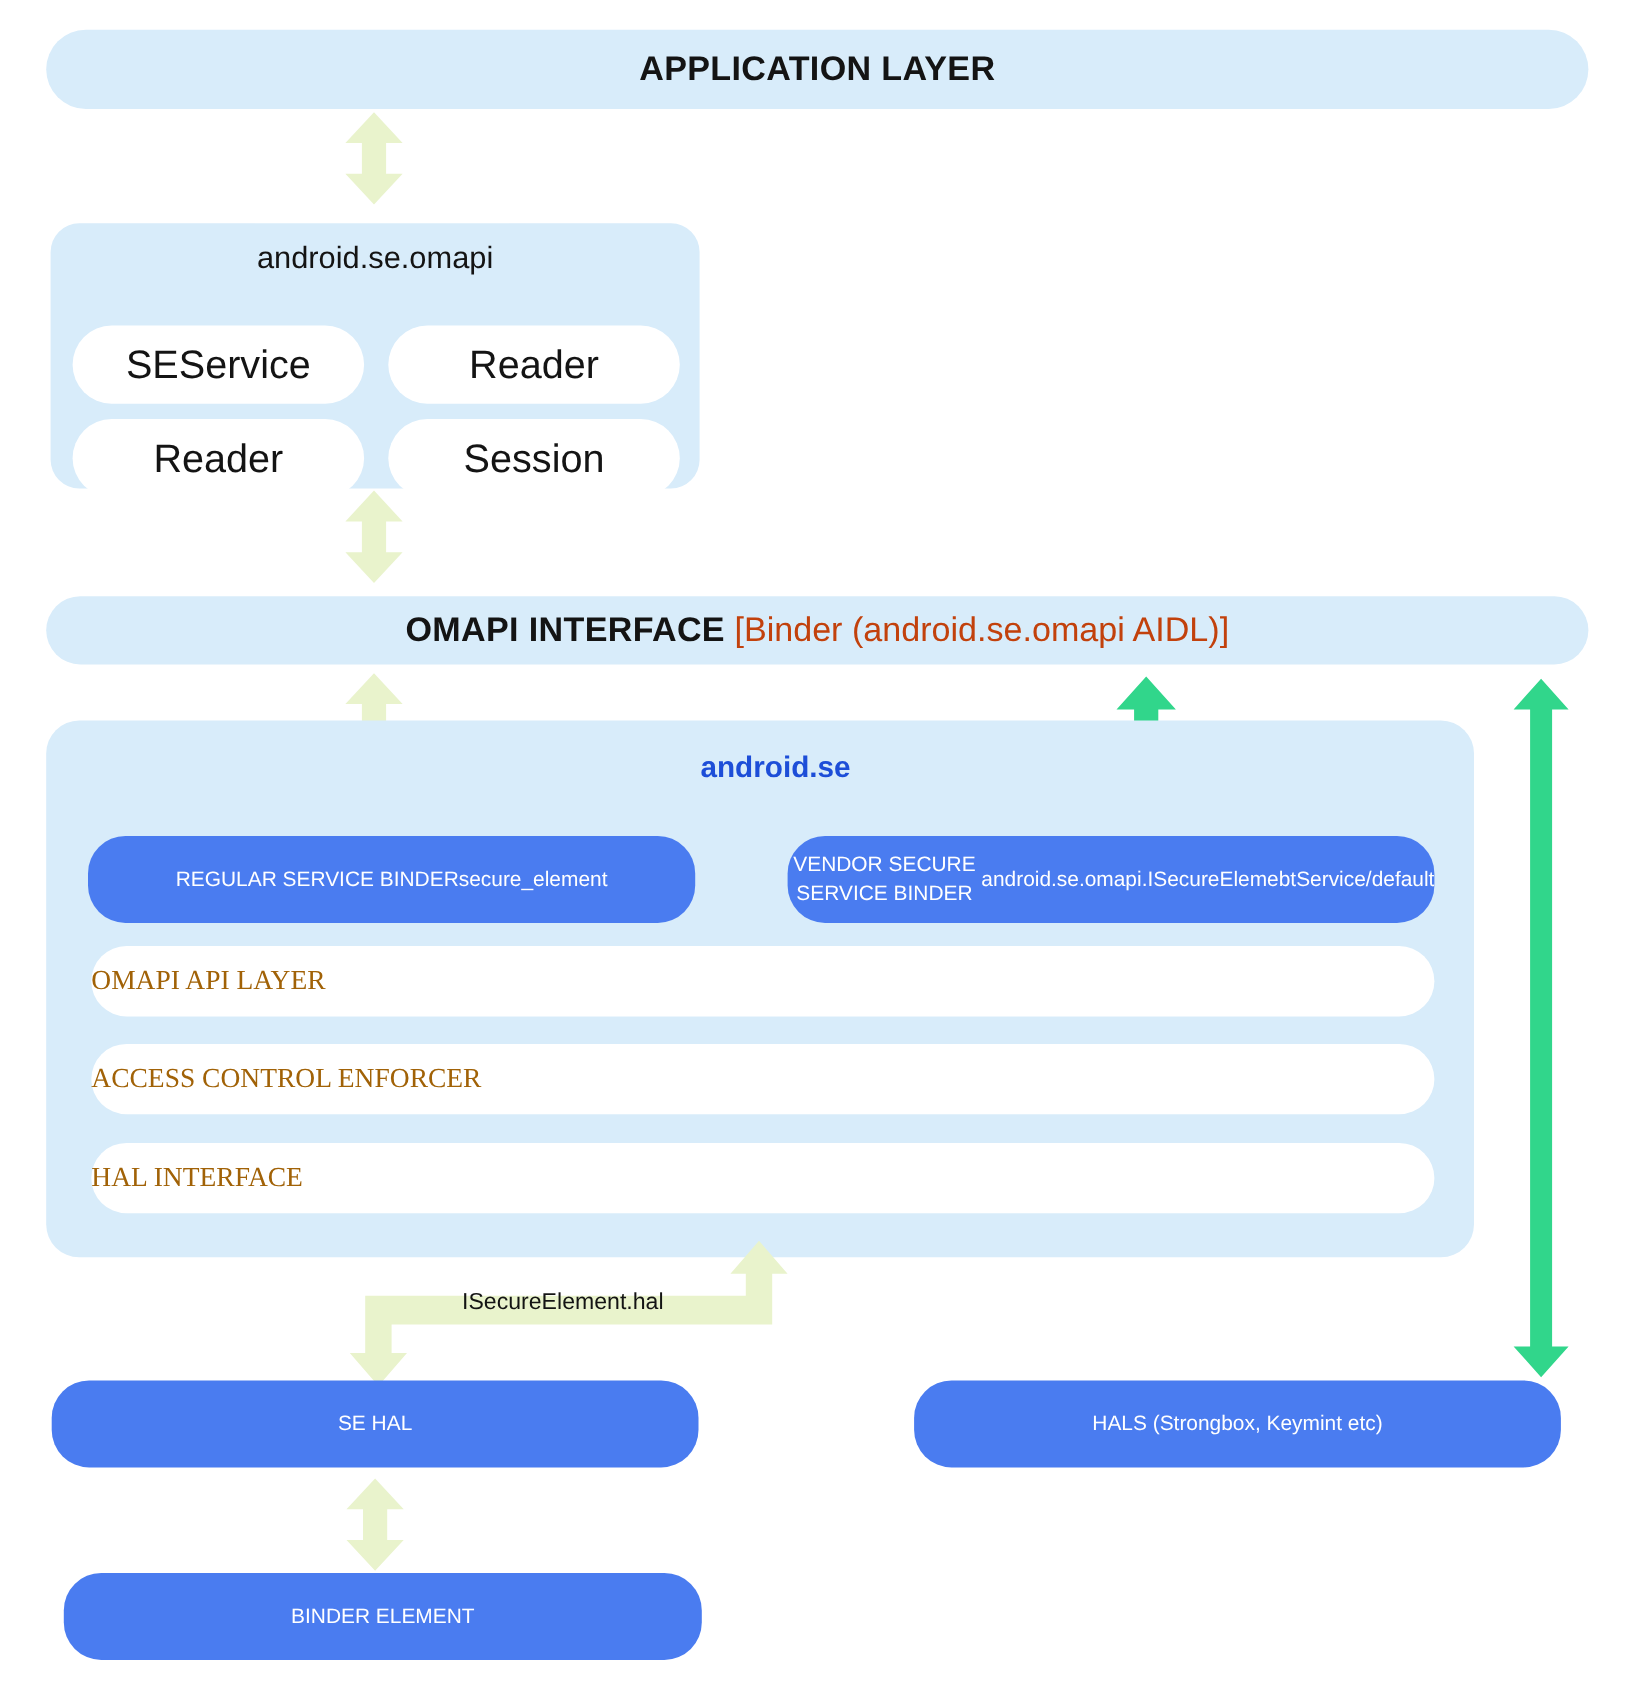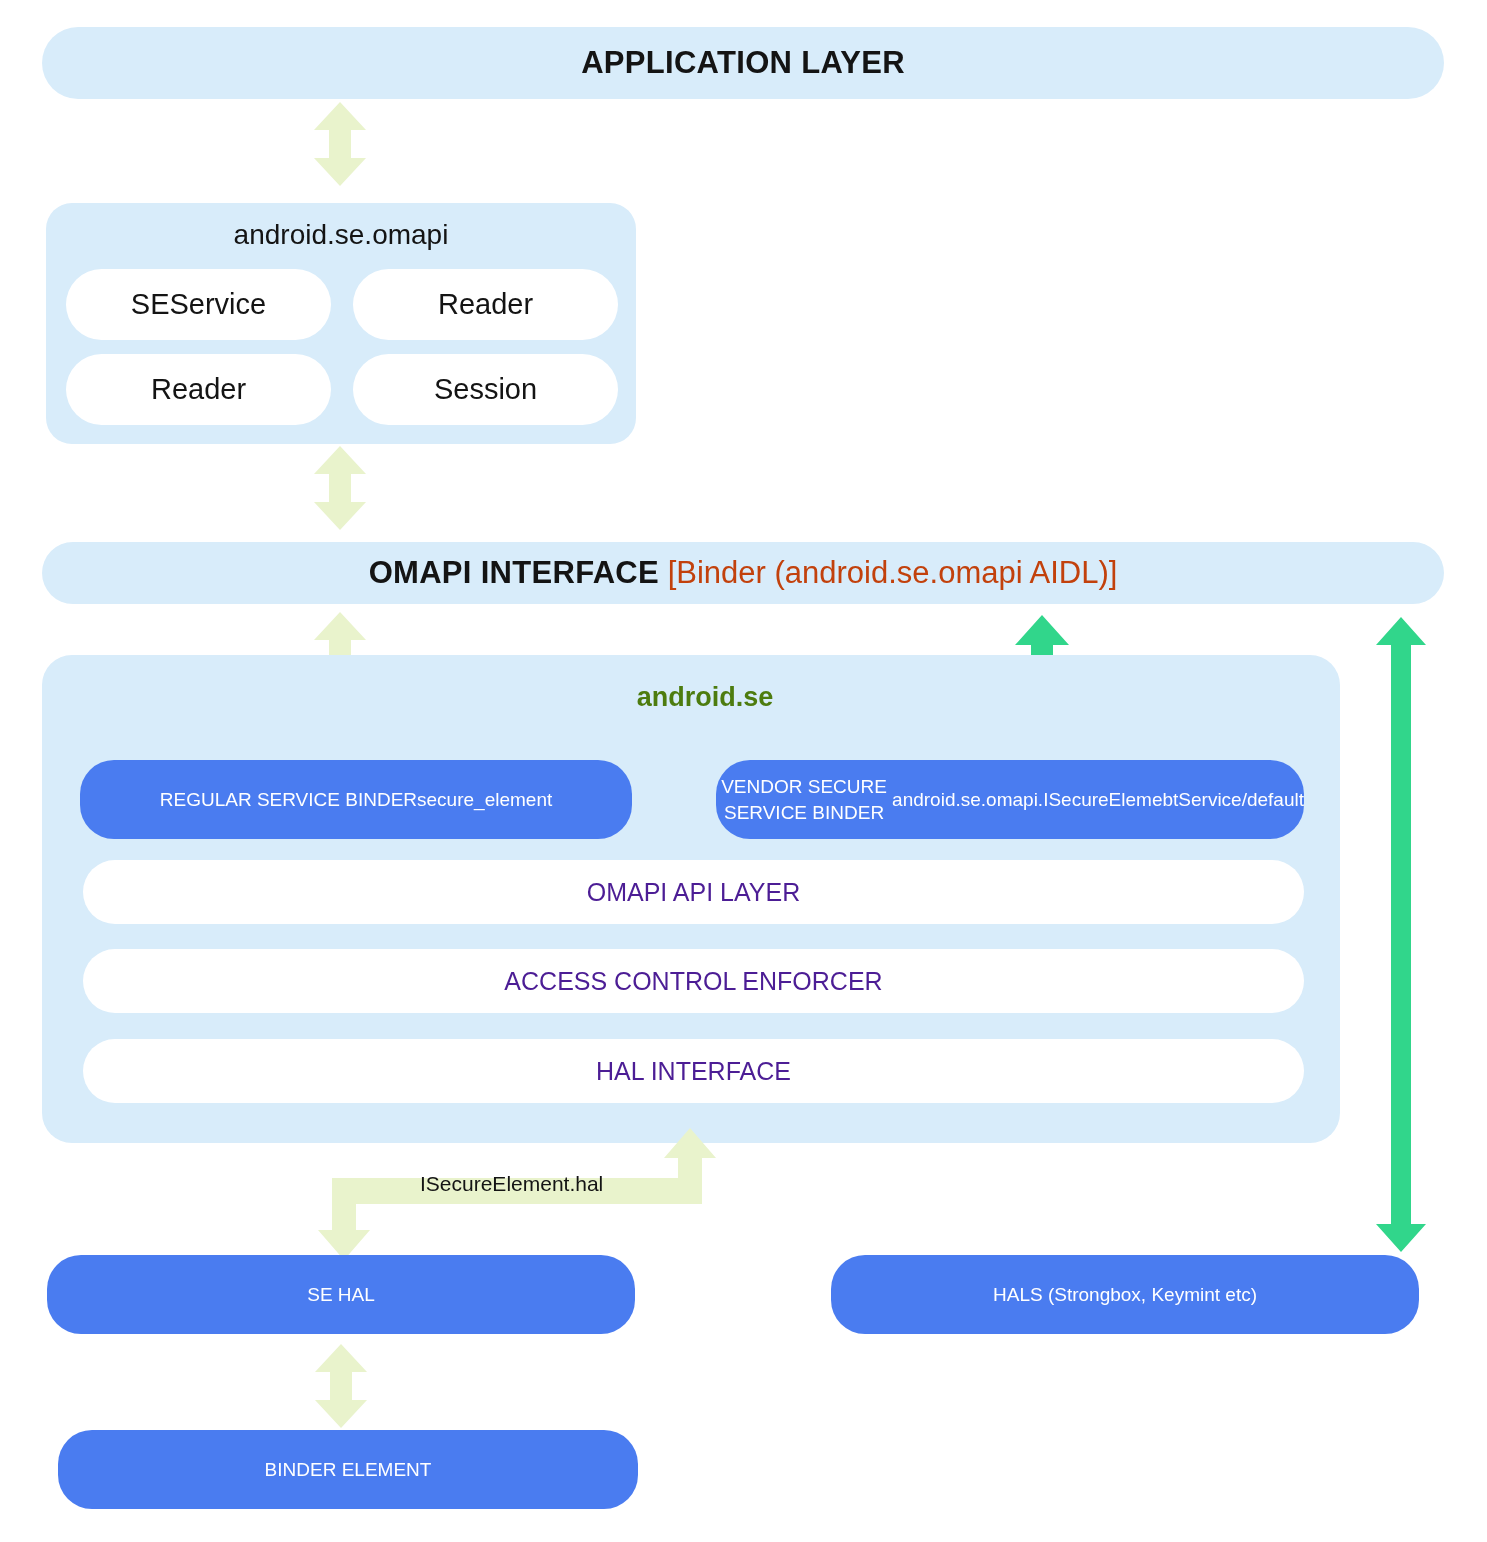--- a/index.html
+++ b/index.html
@@ -49,35 +49,36 @@
   }
   .panel-title {
     font-size: 28px;
     font-weight: normal;
     color: #141414;
     text-align: center;
   }
   .panel-title-bold {
     font-size: 27px;
     font-weight: bold;
-    color: #4d7c0f;
+    color: #1d4ed8;
     text-align: center;
     margin-left: 28px;
   }
 
   
   .chip {
     background: #ffffff;
     border-radius: 36px;
     display: flex;
     align-items: center;
     justify-content: center;
-    font-size: 29px;
-    color: #141414;
-    box-sizing: border-box;
+    font-size: 36px;
+    color: #141414;
+    box-sizing: border-box;
+    margin-top: 27px;
   }
 
   
   .bluebox {
     background: #4a7cf0;
     border-radius: 34px;
     display: flex;
     flex-direction: row;
     align-items: center;
     justify-content: center;
@@ -89,24 +90,25 @@
   .bluebox .l1 { font-size: 19px; }
   .bluebox .l2 { font-size: 19px; }
   .bluebox .single { font-size: 19px; }
 
   
   .whiterow {
     background: #ffffff;
     border-radius: 34px;
     display: flex;
     align-items: center;
-    justify-content: center;
+    justify-content: flex-start;
     font-size: 25px;
-    color: #4c1d95;
-    box-sizing: border-box;
+    color: #a16207;
+    box-sizing: border-box;
+    font-family: Liberation Serif, serif;
   }
 
   
   .arrow-svg { display: block; overflow: visible; }
 
   .zlabel {
     font-size: 21px;
     color: #141414;
     white-space: nowrap;
   }

